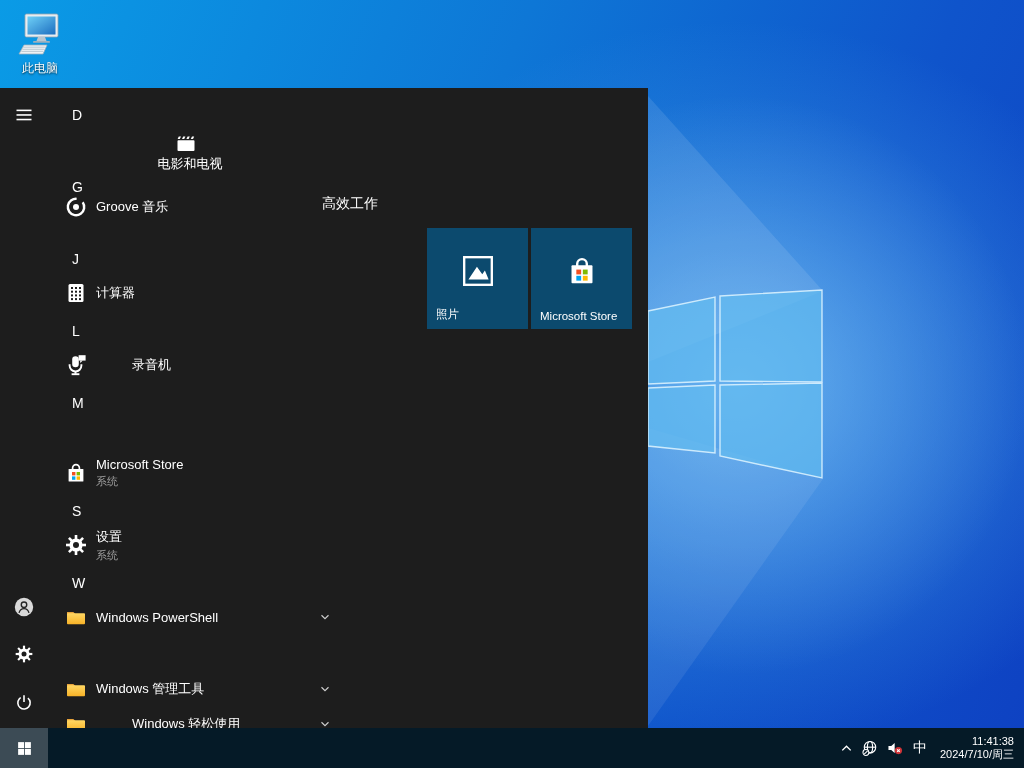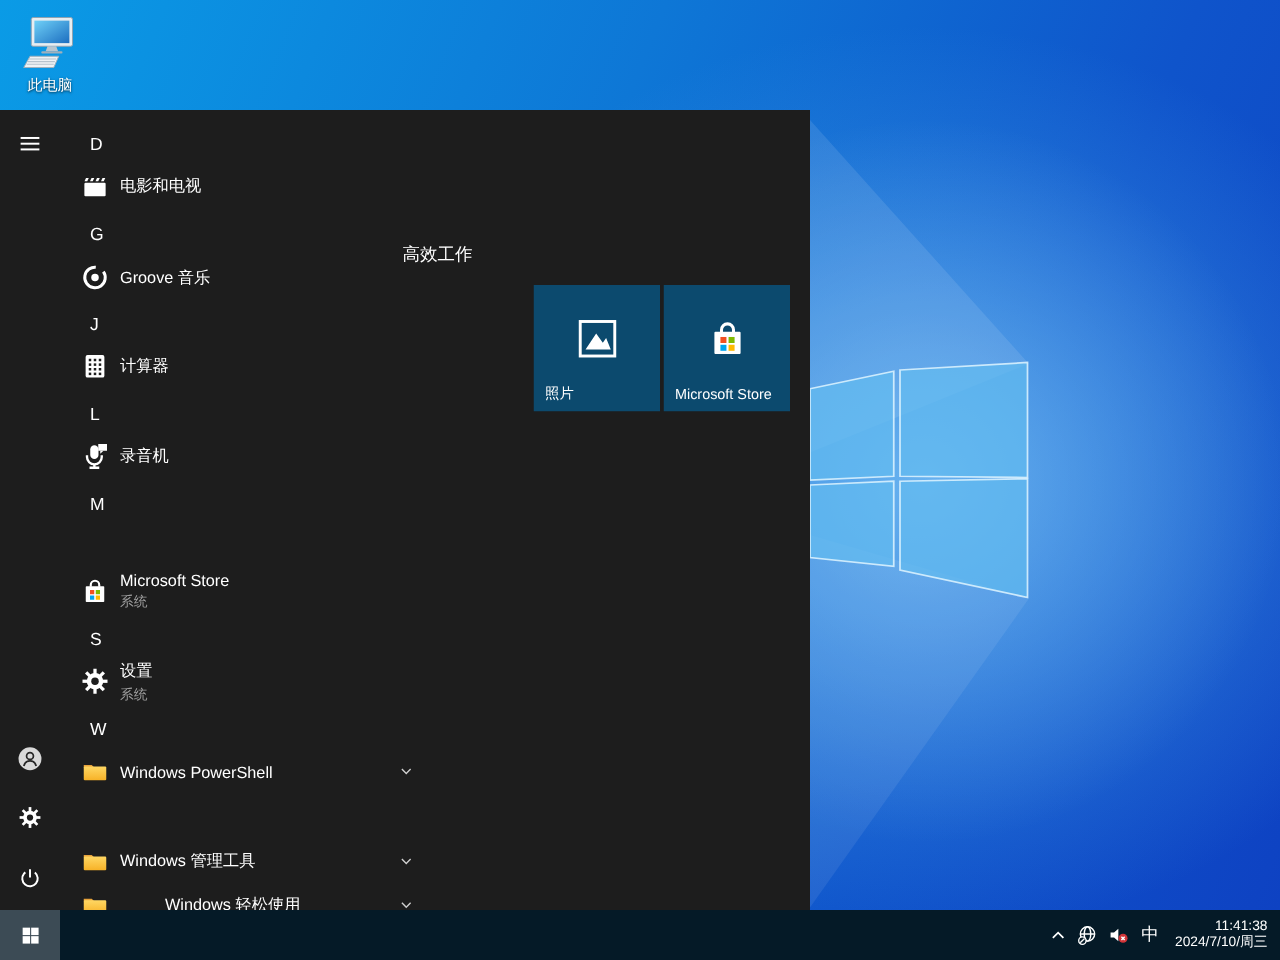--- a/index.html
+++ b/index.html
@@ -144,38 +144,38 @@
             <circle cx="12" cy="13" r="7.4" fill="none" stroke="#fff" stroke-width="1.9" stroke-dasharray="36.5 10.1" transform="rotate(-51 12 13)"></circle>
             <line x1="12" y1="4" x2="12" y2="12" stroke="#fff" stroke-width="1.9"></line>
           </svg>
         </button>
     </div>
 
     <div class="app-list" id="app-list">
         <div class="al-header" style="top: 9px;">
           <span>D</span>
         </div>
-        <div class="al-item" style="top: 43px; height: 36px;">
+        <div class="al-item" style="top: 43px; height: 36px; flex-direction: column;">
           <span class="al-icon">
             <svg viewBox="0 0 24 24" fill="#fff">
               <rect x="3.5" y="9.2" width="17" height="10.8" rx="0.9"></rect>
               <path d="M3.6 8 L4.8 5.4 L7 5.4 L5.8 8 Z"></path>
               <path d="M8 8 L9.2 5.4 L11.4 5.4 L10.2 8 Z"></path>
               <path d="M12.4 8 L13.6 5.4 L15.8 5.4 L14.6 8 Z"></path>
               <path d="M16.8 8 L18 5.4 L20.2 5.4 L19 8 Z"></path>
             </svg>
           </span>
           <div class="al-text">
             <div class="al-label">电影和电视</div>
           </div>
         </div>
         <div class="al-header" style="top: 81px;">
           <span>G</span>
         </div>
-        <div class="al-item" style="top: 116px; height: 36px; text-align: center;">
+        <div class="al-item" style="top: 101px; height: 36px; text-align: center;">
           <span class="al-icon">
             <svg viewBox="0 0 24 24">
               <circle cx="12" cy="12" r="8.2" fill="none" stroke="#fff" stroke-width="2.4" stroke-dasharray="44 8" transform="rotate(-35 12 12)"></circle>
               <circle cx="12" cy="12" r="3" fill="#fff"></circle>
             </svg>
           </span>
           <div class="al-text">
             <div class="al-label">Groove 音乐</div>
           </div>
         </div>
@@ -202,21 +202,21 @@
               </g>
             </svg>
           </span>
           <div class="al-text">
             <div class="al-label">计算器</div>
           </div>
         </div>
         <div class="al-header" style="top: 225px;">
           <span>L</span>
         </div>
-        <div class="al-item" style="top: 259px; height: 36px;">
+        <div class="al-item" style="top: 259px; height: 36px; gap: 36px;">
           <span class="al-icon">
             <svg viewBox="0 0 24 24">
               <g fill="#fff">
                 <rect x="8.2" y="3.2" width="6.6" height="11" rx="3.3"></rect>
                 <rect x="14.6" y="2.2" width="7" height="5.4"></rect>
                 <path d="M16.2 7.5 L16.2 10 L18.8 7.5 Z"></path>
               </g>
               <g stroke="#fff" stroke-width="1.9" fill="none">
                 <path d="M5.6 11.2 v1.4 a5.9 5.9 0 0 0 11.8 0 v-1.4"></path>
                 <path d="M11.5 18.8 v2"></path>

